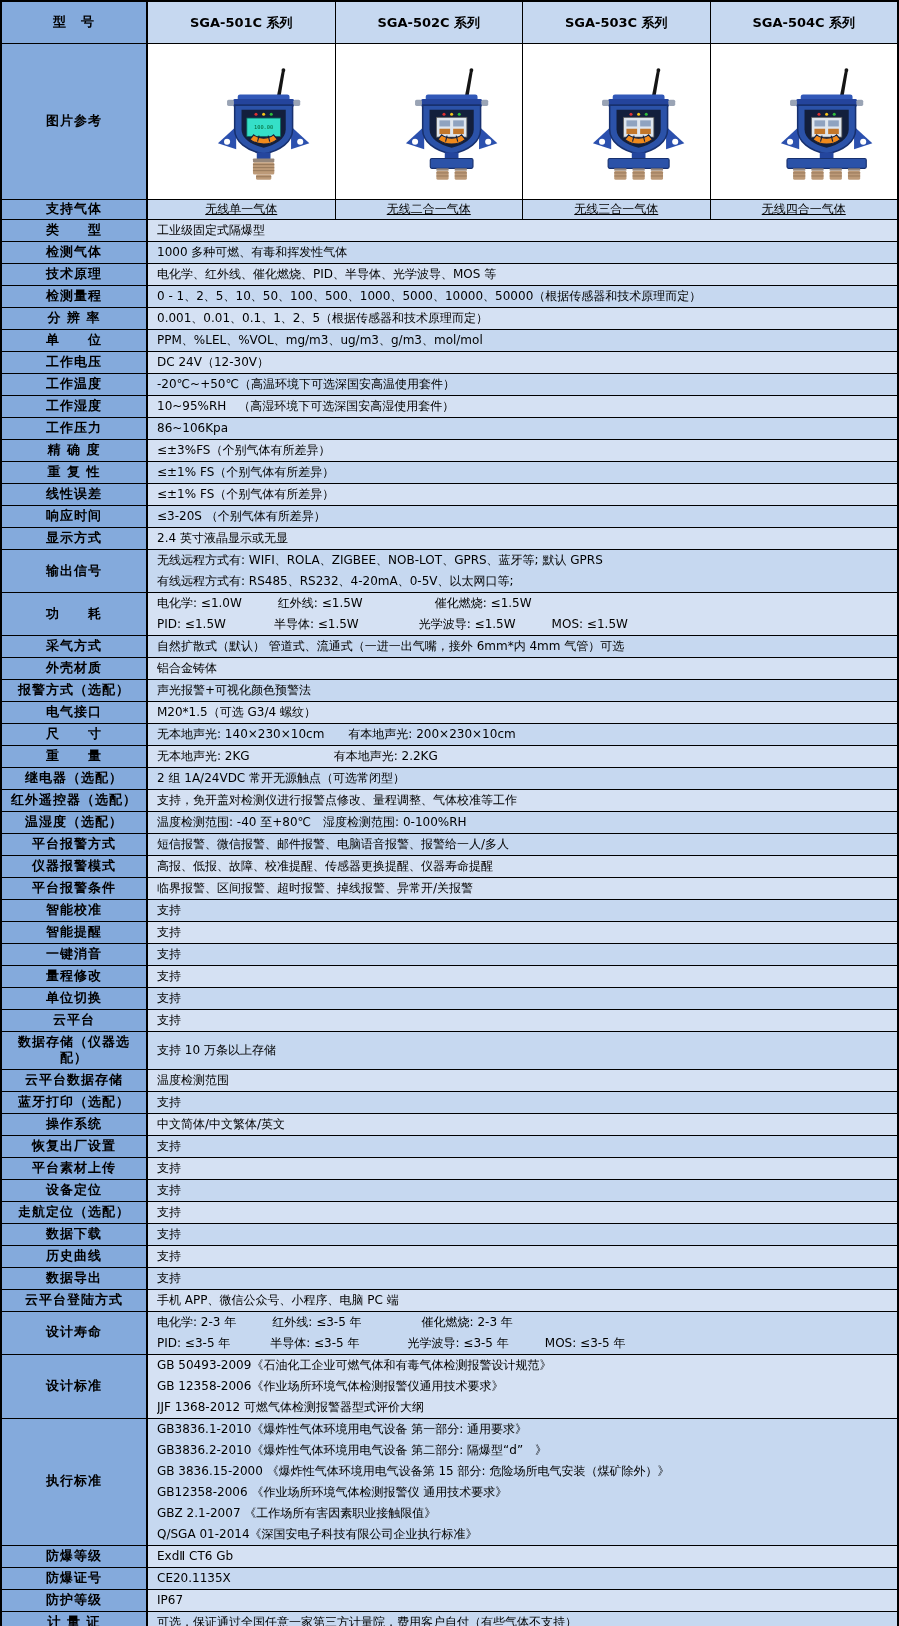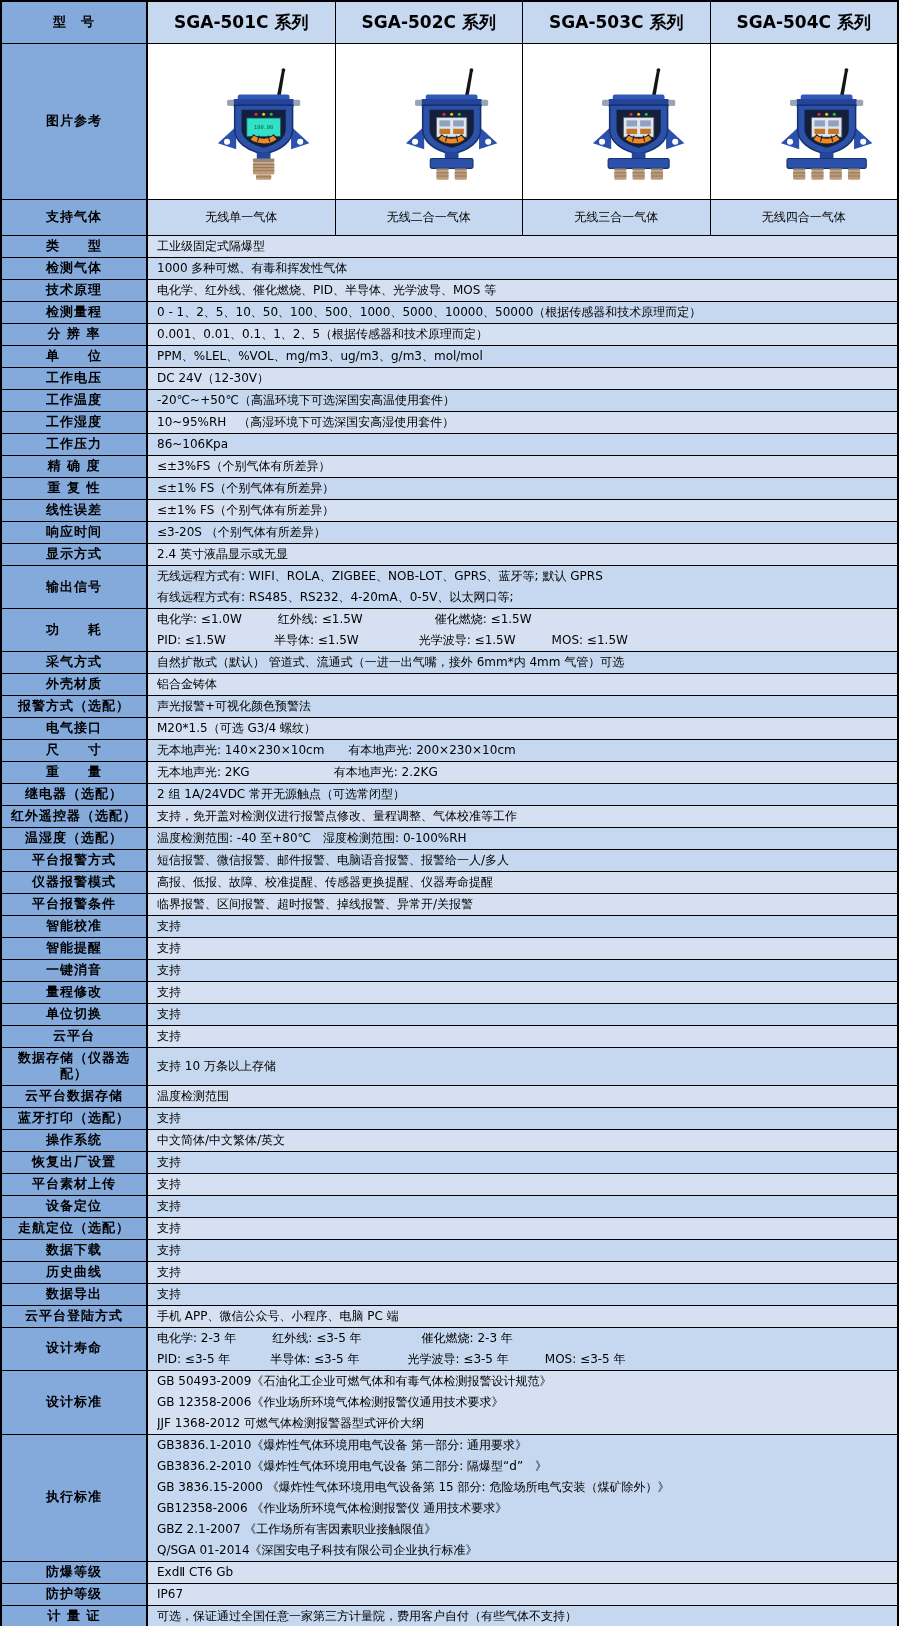--- a/index.html
+++ b/index.html
@@ -30,41 +30,42 @@
   }
   .value-cell .line { height:21px; line-height:21px; white-space:pre; overflow:hidden; }
 
   .light .value-cell { background:var(--row-light); }
   .dark  .value-cell { background:var(--row-dark); }
 
   
   .header-row { height:42px; }
   .model-cell {
     flex:1 1 0; display:flex; align-items:center; justify-content:center;
-    font-weight:bold; font-size:17px; background:var(--row-dark);
+    font-weight:bold; font-size:13px; background:var(--row-dark);
     border-right:1px solid var(--border-c);
   }
   .model-cell:last-child { border-right:none; }
 
   
   .image-row { height:156px; }
   .image-cell {
     flex:1 1 0; background:var(--image-bg);
     display:flex; align-items:center; justify-content:center;
     border-right:1px solid var(--border-c);
     padding-left:44px;
   }
   .image-cell:last-child { border-right:none; }
 
   
-  .support-row { height:36px; }
+  .support-row { height:20px; }
   .support-cell {
     flex:1 1 0; display:flex; align-items:center; justify-content:center;
     font-size:12px; background:var(--row-dark);
     border-right:1px solid var(--border-c);
+    text-decoration:underline;
   }
   .support-cell:last-child { border-right:none; }
 
   .data-row { min-height:22px; }
 </style>
 </head>
 <body>
 
 <div class="spec-table">
 
@@ -558,20 +559,26 @@
           <div class="line">GBZ 2.1-2007 《工作场所有害因素职业接触限值》</div>
           <div class="line">Q/SGA 01-2014《深国安电子科技有限公司企业执行标准》</div>
         </div>
       </div>
       <div class="row data-row light">
         <div class="cell label-cell">防爆等级</div>
         <div class="cell value-cell">
           <div class="line">ExdⅡ CT6 Gb</div>
         </div>
       </div>
+      <div class="row data-row dark">
+        <div class="cell label-cell">防爆证号</div>
+        <div class="cell value-cell">
+          <div class="line">CE20.1135X</div>
+        </div>
+      </div>
       <div class="row data-row light">
         <div class="cell label-cell">防护等级</div>
         <div class="cell value-cell">
           <div class="line">IP67</div>
         </div>
       </div>
       <div class="row data-row dark">
         <div class="cell label-cell">计 量 证</div>
         <div class="cell value-cell">
           <div class="line">可选，保证通过全国任意一家第三方计量院，费用客户自付（有些气体不支持）</div>

